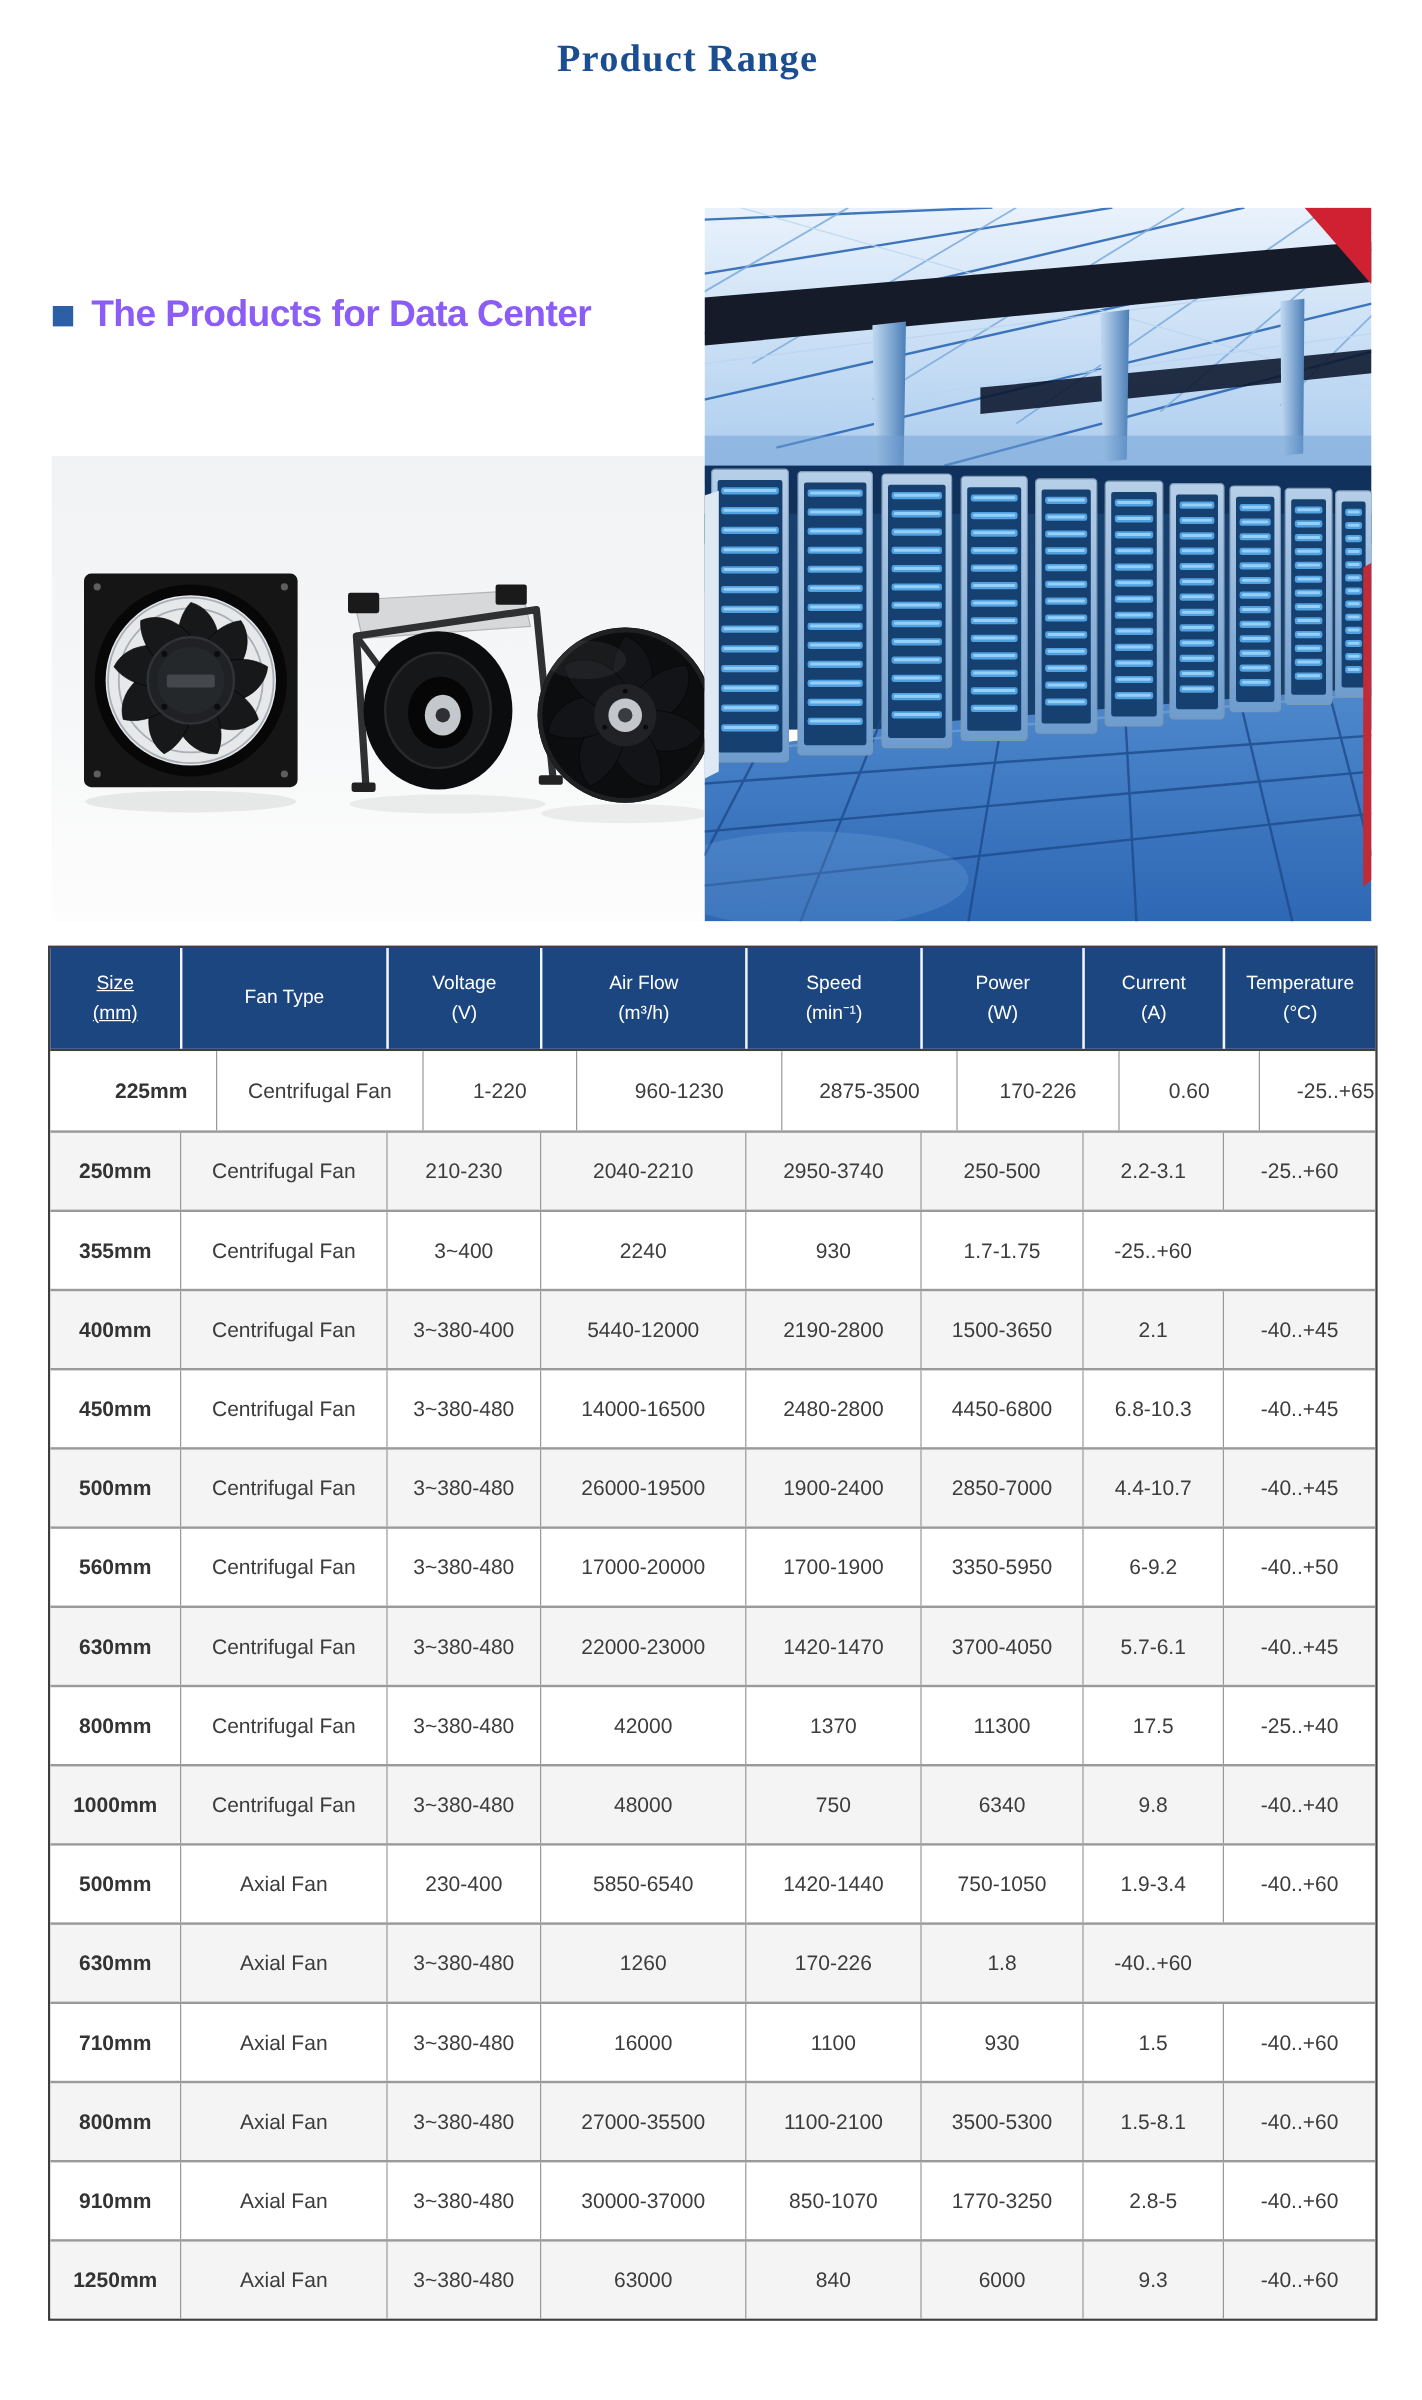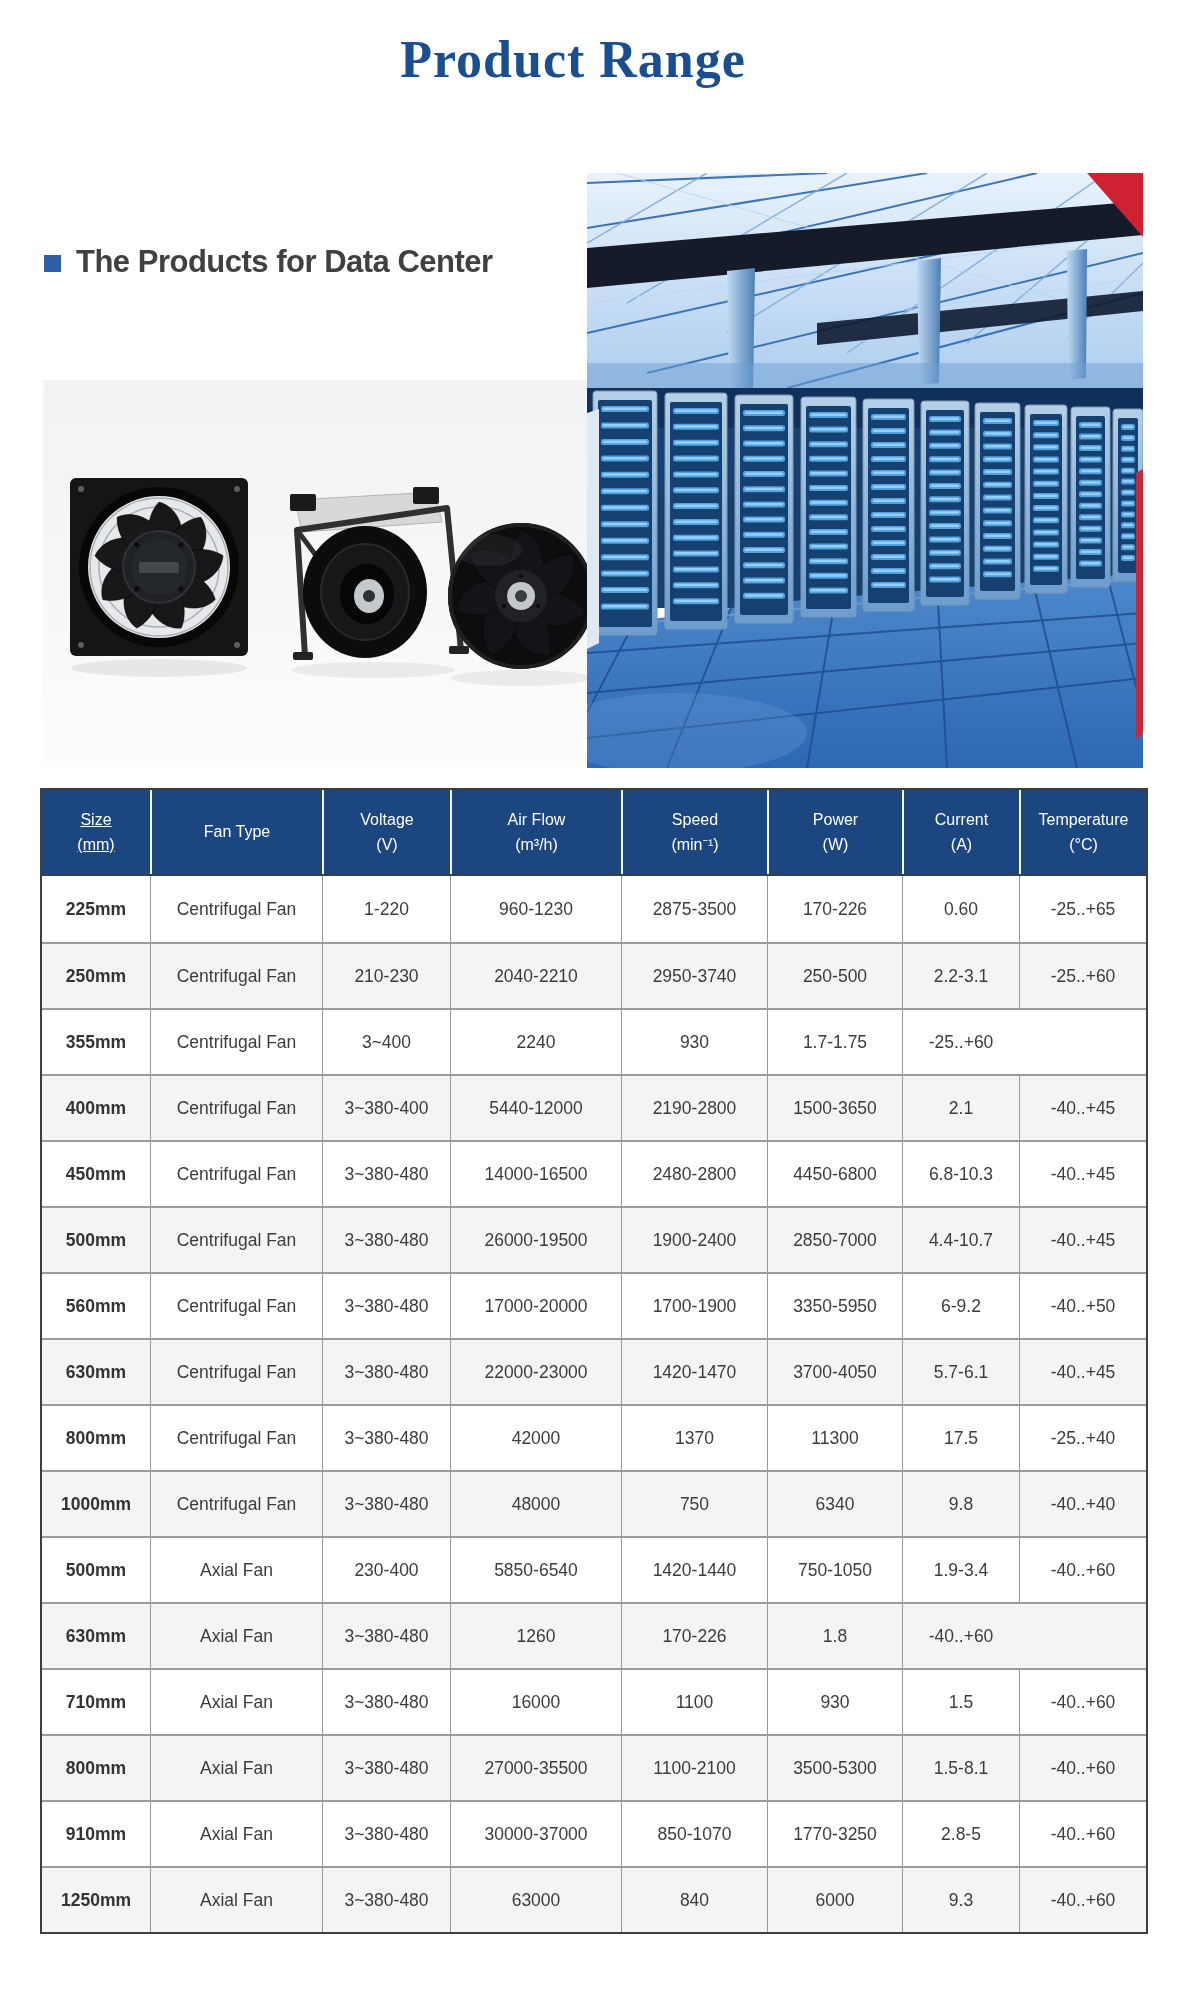--- a/index.html
+++ b/index.html
@@ -6,28 +6,28 @@
     --title-blue:#1A4E90; --header-navy:#1C4680; --bullet-blue:#2D5FA6;
     --row-stripe:#F4F4F4; --grid-line:#9A9A9A; --outer-border:#3E3E3E;
     --cell-text:#3C3C3C; --photo-red:#CF2131;
   }
   *{margin:0;padding:0;box-sizing:border-box;}
   body{background:#e8e8e8;font-family:"Liberation Sans",sans-serif;}
   #page{position:relative;width:1185px;height:2000px;background:#ffffff;overflow:hidden;margin:0 auto;}
 
   .page-title{
     position:absolute;left:0;top:30px;width:1146px;text-align:center;
-    font-family:"Liberation Serif",serif;font-weight:700;font-size:52px;
+    font-family:"Liberation Serif",serif;font-weight:700;font-size:32px;
     color:var(--title-blue);letter-spacing:1px;
   }
 
   .section-heading{position:absolute;left:44px;top:244px;display:flex;align-items:center;gap:15px;}
   .section-heading .bullet{width:17px;height:17px;background:var(--bullet-blue);margin-top:3px;}
   .section-heading .heading-text{
-    font-size:31px;font-weight:700;color:#404040;letter-spacing:-0.5px;
+    font-size:31px;font-weight:700;color:#8b5cf6;letter-spacing:-0.5px;
     font-family:"Liberation Sans",sans-serif;
   }
 
   .fan-panel{
     position:absolute;left:43px;top:380px;width:544px;height:388px;
     background:linear-gradient(180deg,#F1F2F4 0%,#F6F7F8 55%,#FDFDFD 100%);
   }
   .fan-panel svg{position:absolute;left:0;top:0;}
 
   .dc-photo{position:absolute;left:587px;top:173px;width:556px;height:595px;overflow:hidden;}
@@ -45,21 +45,21 @@
     background:var(--header-navy);color:#fff;display:flex;flex-direction:column;
     align-items:center;justify-content:center;gap:9px;font-size:16px;font-weight:400;
     border-left:2px solid #F4F7FB;line-height:1;
   }
   .th:first-child{border-left:none;text-decoration:underline;}
   .tbody{display:block;}
   .tr{
     display:grid;grid-template-columns:108px 172px 128px 171px 146px 135px 117px 127px;
     height:66px;border-top:2px solid var(--grid-line);background:#fff;
   }
-  .tr:first-child{border-top:none;}
+  .tr:first-child{border-top:none;padding-left:30px;}
   .tr:nth-child(even){background:var(--row-stripe);}
   .td{
     display:flex;align-items:center;justify-content:center;
     font-size:17.5px;color:var(--cell-text);border-left:1px solid #989898;
     white-space:nowrap;
   }
   .td:first-child{border-left:none;font-weight:700;color:#333;}
 </style>
 </head>
 <body>

